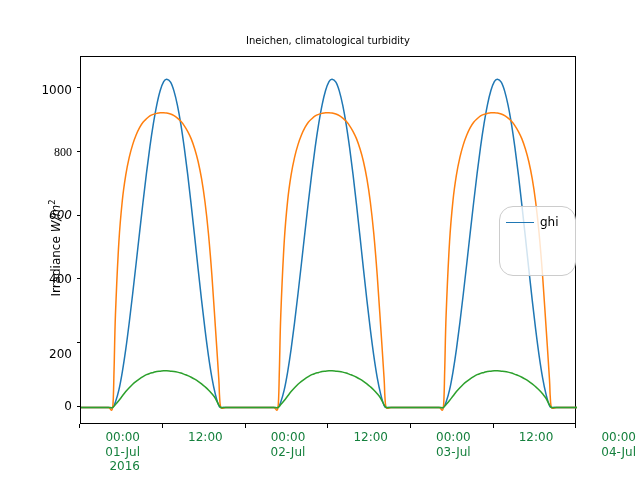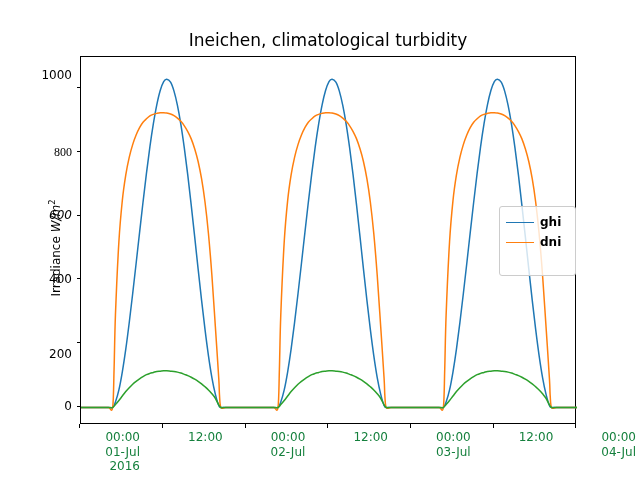--- a/index.html
+++ b/index.html
@@ -15,21 +15,21 @@
     font-family: "DejaVu Sans", sans-serif;
     overflow: hidden;
   }
   
   #chart-title {
     position: absolute;
     left: 80px;
     top: 32px;
     width: 496px;
     text-align: center;
-    font-size: 17px;
+    font-size: 10px;
     color: #000000;
     line-height: 17px;
     white-space: nowrap;
   }
   
   #plot-area {
     position: absolute;
     left: 80px;
     top: 56px;
     width: 496px;
@@ -104,23 +104,22 @@
   }
   
   #legend {
     position: absolute;
     left: 499px;
     top: 206px;
     width: 77px;
     height: 70px;
     background: rgba(255,255,255,0.8);
     border: 0.8px solid #cccccc;
-    border-radius: 3px;
+    border-radius: 14px;
     box-sizing: border-box;
-    font-weight: bold;
   }
   .legend-row {
     position: absolute;
     left: 0;
     width: 77px;
     height: 20px;
   }
   .legend-swatch {
     position: absolute;
     left: 6px;
@@ -154,21 +153,21 @@
       <div class="ytick-label" style="top: 400.476px;">0</div>
       <div class="ytick-mark" style="top: 342.203px;"></div>
       <div class="ytick-label" style="top: 348px;">200</div>
       <div class="ytick-mark" style="top: 278.48px;"></div>
       <div class="ytick-label" style="top: 273.03px;">400</div>
       <div class="ytick-mark" style="top: 214.757px;"></div>
       <div class="ytick-label" style="top: 209.307px; font-style: italic;">600</div>
       <div class="ytick-mark" style="top: 151.034px;"></div>
       <div class="ytick-label" style="top: 145.584px; font-family: Liberation Serif, serif;">800</div>
       <div class="ytick-mark" style="top: 87.3115px;"></div>
-      <div class="ytick-label" style="top: 69px; margin-left: 24px;">1000</div>
+      <div class="ytick-label" style="top: 84px; margin-left: 24px;">1000</div>
     </div>
   <div id="x-ticks">
       <div class="xtick-mark" style="left: 79.45px;"></div>
       <div class="xtick-label" style="left: 80px;">00:00
 01-Jul
 2016</div>
       <div class="xtick-mark" style="left: 162.117px;"></div>
       <div class="xtick-label" style="left: 162.667px;">12:00</div>
       <div class="xtick-mark" style="left: 244.783px;"></div>
       <div class="xtick-label" style="left: 245.333px;">00:00
@@ -191,19 +190,15 @@
         <path d="M 0.00 350.48 C 1.15 350.48, 4.59 350.48, 6.89 350.48 C 9.19 350.48, 11.48 350.48, 13.78 350.48 C 16.07 350.48, 18.37 350.48, 20.67 350.48 C 22.96 350.48, 25.72 350.48, 27.56 350.48 C 29.39 350.48, 30.77 356.85, 31.69 350.48 C 32.61 344.10, 32.61 327.64, 33.07 312.24 C 33.53 296.84, 33.64 279.32, 34.44 258.08 C 35.25 236.84, 36.74 203.91, 37.89 184.80 C 39.04 165.68, 40.19 154.53, 41.33 143.38 C 42.48 132.23, 43.63 125.06, 44.78 117.89 C 45.93 110.72, 47.07 105.41, 48.22 100.36 C 49.37 95.32, 50.52 91.34, 51.67 87.62 C 52.81 83.90, 53.96 80.88, 55.11 78.06 C 56.26 75.25, 57.41 72.86, 58.56 70.73 C 59.70 68.61, 60.85 66.80, 62.00 65.32 C 63.15 63.83, 64.30 62.87, 65.44 61.81 C 66.59 60.75, 67.74 59.69, 68.89 58.94 C 70.04 58.20, 71.19 57.78, 72.33 57.35 C 73.48 56.93, 74.63 56.66, 75.78 56.39 C 76.93 56.13, 78.07 55.86, 79.22 55.76 C 80.37 55.65, 81.58 55.70, 82.67 55.76 C 83.76 55.81, 84.62 55.86, 85.77 56.08 C 86.91 56.29, 88.35 56.61, 89.56 57.03 C 90.76 57.46, 91.85 57.93, 93.00 58.63 C 94.15 59.32, 95.30 60.22, 96.44 61.17 C 97.59 62.13, 98.74 63.09, 99.89 64.36 C 101.04 65.63, 102.19 67.12, 103.33 68.82 C 104.48 70.52, 105.63 72.38, 106.78 74.56 C 107.93 76.73, 109.07 79.02, 110.22 81.88 C 111.37 84.75, 112.52 87.99, 113.67 91.76 C 114.81 95.53, 115.96 99.51, 117.11 104.51 C 118.26 109.50, 119.41 114.97, 120.56 121.71 C 121.70 128.45, 122.85 135.84, 124.00 144.97 C 125.15 154.10, 126.30 164.30, 127.44 176.51 C 128.59 188.73, 129.74 202.80, 130.89 218.25 C 132.04 233.70, 133.19 251.97, 134.33 269.23 C 135.48 286.49, 137.09 310.38, 137.78 321.80 C 138.47 333.22, 138.12 332.95, 138.47 337.73 C 138.81 342.51, 138.81 348.35, 139.84 350.48 C 140.88 352.60, 142.71 350.48, 144.67 350.48 C 146.62 350.48, 149.26 350.48, 151.56 350.48 C 153.85 350.48, 156.15 350.48, 158.44 350.48 C 160.74 350.48, 163.04 350.48, 165.33 350.48 C 167.63 350.48, 169.93 350.48, 172.22 350.48 C 174.52 350.48, 176.81 350.48, 179.11 350.48 C 181.41 350.48, 183.70 350.48, 186.00 350.48 C 188.30 350.48, 191.05 350.48, 192.89 350.48 C 194.73 350.48, 196.10 356.85, 197.02 350.48 C 197.94 344.10, 197.94 327.64, 198.40 312.24 C 198.86 296.84, 198.97 279.32, 199.78 258.08 C 200.58 236.84, 202.07 203.91, 203.22 184.80 C 204.37 165.68, 205.52 154.53, 206.67 143.38 C 207.81 132.23, 208.96 125.06, 210.11 117.89 C 211.26 110.72, 212.41 105.41, 213.56 100.36 C 214.70 95.32, 215.85 91.34, 217.00 87.62 C 218.15 83.90, 219.30 80.88, 220.44 78.06 C 221.59 75.25, 222.74 72.86, 223.89 70.73 C 225.04 68.61, 226.19 66.80, 227.33 65.32 C 228.48 63.83, 229.63 62.87, 230.78 61.81 C 231.93 60.75, 233.07 59.69, 234.22 58.94 C 235.37 58.20, 236.52 57.78, 237.67 57.35 C 238.81 56.93, 239.96 56.66, 241.11 56.39 C 242.26 56.13, 243.41 55.86, 244.56 55.76 C 245.70 55.65, 246.91 55.70, 248.00 55.76 C 249.09 55.81, 249.95 55.86, 251.10 56.08 C 252.25 56.29, 253.68 56.61, 254.89 57.03 C 256.09 57.46, 257.19 57.93, 258.33 58.63 C 259.48 59.32, 260.63 60.22, 261.78 61.17 C 262.93 62.13, 264.07 63.09, 265.22 64.36 C 266.37 65.63, 267.52 67.12, 268.67 68.82 C 269.81 70.52, 270.96 72.38, 272.11 74.56 C 273.26 76.73, 274.41 79.02, 275.56 81.88 C 276.70 84.75, 277.85 87.99, 279.00 91.76 C 280.15 95.53, 281.30 99.51, 282.44 104.51 C 283.59 109.50, 284.74 114.97, 285.89 121.71 C 287.04 128.45, 288.19 135.84, 289.33 144.97 C 290.48 154.10, 291.63 164.30, 292.78 176.51 C 293.93 188.73, 295.07 202.80, 296.22 218.25 C 297.37 233.70, 298.52 251.97, 299.67 269.23 C 300.81 286.49, 302.42 310.38, 303.11 321.80 C 303.80 333.22, 303.46 332.95, 303.80 337.73 C 304.14 342.51, 304.14 348.35, 305.18 350.48 C 306.21 352.60, 308.05 350.48, 310.00 350.48 C 311.95 350.48, 314.59 350.48, 316.89 350.48 C 319.19 350.48, 321.48 350.48, 323.78 350.48 C 326.07 350.48, 328.37 350.48, 330.67 350.48 C 332.96 350.48, 335.26 350.48, 337.56 350.48 C 339.85 350.48, 342.15 350.48, 344.44 350.48 C 346.74 350.48, 349.04 350.48, 351.33 350.48 C 353.63 350.48, 356.39 350.48, 358.22 350.48 C 360.06 350.48, 361.44 356.85, 362.36 350.48 C 363.27 344.10, 363.27 327.64, 363.73 312.24 C 364.19 296.84, 364.31 279.32, 365.11 258.08 C 365.91 236.84, 367.41 203.91, 368.56 184.80 C 369.70 165.68, 370.85 154.53, 372.00 143.38 C 373.15 132.23, 374.30 125.06, 375.44 117.89 C 376.59 110.72, 377.74 105.41, 378.89 100.36 C 380.04 95.32, 381.19 91.34, 382.33 87.62 C 383.48 83.90, 384.63 80.88, 385.78 78.06 C 386.93 75.25, 388.07 72.86, 389.22 70.73 C 390.37 68.61, 391.52 66.80, 392.67 65.32 C 393.81 63.83, 394.96 62.87, 396.11 61.81 C 397.26 60.75, 398.41 59.69, 399.56 58.94 C 400.70 58.20, 401.85 57.78, 403.00 57.35 C 404.15 56.93, 405.30 56.66, 406.44 56.39 C 407.59 56.13, 408.74 55.86, 409.89 55.76 C 411.04 55.65, 412.24 55.70, 413.33 55.76 C 414.42 55.81, 415.29 55.86, 416.43 56.08 C 417.58 56.29, 419.02 56.61, 420.22 57.03 C 421.43 57.46, 422.52 57.93, 423.67 58.63 C 424.81 59.32, 425.96 60.22, 427.11 61.17 C 428.26 62.13, 429.41 63.09, 430.56 64.36 C 431.70 65.63, 432.85 67.12, 434.00 68.82 C 435.15 70.52, 436.30 72.38, 437.44 74.56 C 438.59 76.73, 439.74 79.02, 440.89 81.88 C 442.04 84.75, 443.19 87.99, 444.33 91.76 C 445.48 95.53, 446.63 99.51, 447.78 104.51 C 448.93 109.50, 450.07 114.97, 451.22 121.71 C 452.37 128.45, 453.52 135.84, 454.67 144.97 C 455.81 154.10, 456.96 164.30, 458.11 176.51 C 459.26 188.73, 460.41 202.80, 461.56 218.25 C 462.70 233.70, 463.85 251.97, 465.00 269.23 C 466.15 286.49, 467.76 310.38, 468.44 321.80 C 469.13 333.22, 468.79 332.95, 469.13 337.73 C 469.48 342.51, 469.48 348.35, 470.51 350.48 C 471.54 352.60, 473.38 350.48, 475.33 350.48 C 477.29 350.48, 479.93 350.48, 482.22 350.48 C 484.52 350.48, 486.81 350.48, 489.11 350.48 C 491.41 350.48, 494.85 350.48, 496.00 350.48" fill="none" stroke="#ff7f0e" stroke-width="1.5" stroke-linecap="round" stroke-linejoin="round"></path>
         <path d="M 0.00 350.48 C 1.15 350.48, 4.59 350.48, 6.89 350.48 C 9.19 350.48, 11.48 350.48, 13.78 350.48 C 16.07 350.48, 18.37 350.48, 20.67 350.48 C 22.96 350.48, 25.72 350.48, 27.56 350.48 C 29.39 350.48, 30.54 350.95, 31.69 350.48 C 32.84 350.00, 33.41 348.78, 34.44 347.61 C 35.48 346.44, 36.74 344.90, 37.89 343.47 C 39.04 342.03, 40.19 340.49, 41.33 339.01 C 42.48 337.52, 43.63 335.93, 44.78 334.55 C 45.93 333.16, 47.07 331.94, 48.22 330.72 C 49.37 329.50, 50.52 328.28, 51.67 327.22 C 52.81 326.16, 53.96 325.25, 55.11 324.35 C 56.26 323.45, 57.41 322.60, 58.56 321.80 C 59.70 321.00, 60.85 320.26, 62.00 319.57 C 63.15 318.88, 64.30 318.19, 65.44 317.66 C 66.59 317.13, 67.74 316.76, 68.89 316.38 C 70.04 316.01, 71.19 315.75, 72.33 315.43 C 73.48 315.11, 74.63 314.69, 75.78 314.47 C 76.93 314.26, 78.07 314.26, 79.22 314.15 C 80.37 314.05, 81.58 313.89, 82.67 313.84 C 83.76 313.78, 84.62 313.78, 85.77 313.84 C 86.91 313.89, 88.35 314.05, 89.56 314.15 C 90.76 314.26, 91.85 314.31, 93.00 314.47 C 94.15 314.63, 95.30 314.84, 96.44 315.11 C 97.59 315.38, 98.74 315.69, 99.89 316.07 C 101.04 316.44, 102.19 316.92, 103.33 317.34 C 104.48 317.77, 105.63 318.14, 106.78 318.61 C 107.93 319.09, 109.07 319.62, 110.22 320.21 C 111.37 320.79, 112.52 321.43, 113.67 322.12 C 114.81 322.81, 115.96 323.55, 117.11 324.35 C 118.26 325.15, 119.41 326.00, 120.56 326.90 C 121.70 327.80, 122.85 328.76, 124.00 329.77 C 125.15 330.78, 126.30 331.78, 127.44 332.95 C 128.59 334.12, 129.74 335.40, 130.89 336.78 C 132.04 338.16, 133.19 339.38, 134.33 341.24 C 135.48 343.09, 136.86 346.39, 137.78 347.93 C 138.70 349.47, 138.70 350.05, 139.84 350.48 C 140.99 350.90, 142.71 350.48, 144.67 350.48 C 146.62 350.48, 149.26 350.48, 151.56 350.48 C 153.85 350.48, 156.15 350.48, 158.44 350.48 C 160.74 350.48, 163.04 350.48, 165.33 350.48 C 167.63 350.48, 169.93 350.48, 172.22 350.48 C 174.52 350.48, 176.81 350.48, 179.11 350.48 C 181.41 350.48, 183.70 350.48, 186.00 350.48 C 188.30 350.48, 191.05 350.48, 192.89 350.48 C 194.73 350.48, 195.87 350.95, 197.02 350.48 C 198.17 350.00, 198.74 348.78, 199.78 347.61 C 200.81 346.44, 202.07 344.90, 203.22 343.47 C 204.37 342.03, 205.52 340.49, 206.67 339.01 C 207.81 337.52, 208.96 335.93, 210.11 334.55 C 211.26 333.16, 212.41 331.94, 213.56 330.72 C 214.70 329.50, 215.85 328.28, 217.00 327.22 C 218.15 326.16, 219.30 325.25, 220.44 324.35 C 221.59 323.45, 222.74 322.60, 223.89 321.80 C 225.04 321.00, 226.19 320.26, 227.33 319.57 C 228.48 318.88, 229.63 318.19, 230.78 317.66 C 231.93 317.13, 233.07 316.76, 234.22 316.38 C 235.37 316.01, 236.52 315.75, 237.67 315.43 C 238.81 315.11, 239.96 314.69, 241.11 314.47 C 242.26 314.26, 243.41 314.26, 244.56 314.15 C 245.70 314.05, 246.91 313.89, 248.00 313.84 C 249.09 313.78, 249.95 313.78, 251.10 313.84 C 252.25 313.89, 253.68 314.05, 254.89 314.15 C 256.09 314.26, 257.19 314.31, 258.33 314.47 C 259.48 314.63, 260.63 314.84, 261.78 315.11 C 262.93 315.38, 264.07 315.69, 265.22 316.07 C 266.37 316.44, 267.52 316.92, 268.67 317.34 C 269.81 317.77, 270.96 318.14, 272.11 318.61 C 273.26 319.09, 274.41 319.62, 275.56 320.21 C 276.70 320.79, 277.85 321.43, 279.00 322.12 C 280.15 322.81, 281.30 323.55, 282.44 324.35 C 283.59 325.15, 284.74 326.00, 285.89 326.90 C 287.04 327.80, 288.19 328.76, 289.33 329.77 C 290.48 330.78, 291.63 331.78, 292.78 332.95 C 293.93 334.12, 295.07 335.40, 296.22 336.78 C 297.37 338.16, 298.52 339.38, 299.67 341.24 C 300.81 343.09, 302.19 346.39, 303.11 347.93 C 304.03 349.47, 304.03 350.05, 305.18 350.48 C 306.33 350.90, 308.05 350.48, 310.00 350.48 C 311.95 350.48, 314.59 350.48, 316.89 350.48 C 319.19 350.48, 321.48 350.48, 323.78 350.48 C 326.07 350.48, 328.37 350.48, 330.67 350.48 C 332.96 350.48, 335.26 350.48, 337.56 350.48 C 339.85 350.48, 342.15 350.48, 344.44 350.48 C 346.74 350.48, 349.04 350.48, 351.33 350.48 C 353.63 350.48, 356.39 350.48, 358.22 350.48 C 360.06 350.48, 361.21 350.95, 362.36 350.48 C 363.50 350.00, 364.08 348.78, 365.11 347.61 C 366.14 346.44, 367.41 344.90, 368.56 343.47 C 369.70 342.03, 370.85 340.49, 372.00 339.01 C 373.15 337.52, 374.30 335.93, 375.44 334.55 C 376.59 333.16, 377.74 331.94, 378.89 330.72 C 380.04 329.50, 381.19 328.28, 382.33 327.22 C 383.48 326.16, 384.63 325.25, 385.78 324.35 C 386.93 323.45, 388.07 322.60, 389.22 321.80 C 390.37 321.00, 391.52 320.26, 392.67 319.57 C 393.81 318.88, 394.96 318.19, 396.11 317.66 C 397.26 317.13, 398.41 316.76, 399.56 316.38 C 400.70 316.01, 401.85 315.75, 403.00 315.43 C 404.15 315.11, 405.30 314.69, 406.44 314.47 C 407.59 314.26, 408.74 314.26, 409.89 314.15 C 411.04 314.05, 412.24 313.89, 413.33 313.84 C 414.42 313.78, 415.29 313.78, 416.43 313.84 C 417.58 313.89, 419.02 314.05, 420.22 314.15 C 421.43 314.26, 422.52 314.31, 423.67 314.47 C 424.81 314.63, 425.96 314.84, 427.11 315.11 C 428.26 315.38, 429.41 315.69, 430.56 316.07 C 431.70 316.44, 432.85 316.92, 434.00 317.34 C 435.15 317.77, 436.30 318.14, 437.44 318.61 C 438.59 319.09, 439.74 319.62, 440.89 320.21 C 442.04 320.79, 443.19 321.43, 444.33 322.12 C 445.48 322.81, 446.63 323.55, 447.78 324.35 C 448.93 325.15, 450.07 326.00, 451.22 326.90 C 452.37 327.80, 453.52 328.76, 454.67 329.77 C 455.81 330.78, 456.96 331.78, 458.11 332.95 C 459.26 334.12, 460.41 335.40, 461.56 336.78 C 462.70 338.16, 463.85 339.38, 465.00 341.24 C 466.15 343.09, 467.53 346.39, 468.44 347.93 C 469.36 349.47, 469.36 350.05, 470.51 350.48 C 471.66 350.90, 473.38 350.48, 475.33 350.48 C 477.29 350.48, 479.93 350.48, 482.22 350.48 C 484.52 350.48, 486.81 350.48, 489.11 350.48 C 491.41 350.48, 494.85 350.48, 496.00 350.48" fill="none" stroke="#2ca02c" stroke-width="1.5" stroke-linecap="round" stroke-linejoin="round"></path>
       </svg>
   </div>
 
   <div id="legend">
       <div class="legend-row" style="top: 6px;">
         <div class="legend-swatch" style="border-top: 1.5px solid rgb(31, 119, 180);"></div>
         <div class="legend-text">ghi</div>
       </div>
-      <div class="legend-row" style="top: 26px;">
-        <div class="legend-swatch" style="border-top: 1.5px solid rgb(255, 127, 14);"></div>
-        <div class="legend-text">dni</div>
-      </div>
     </div>
 
 </div>
 
 </body></html>

